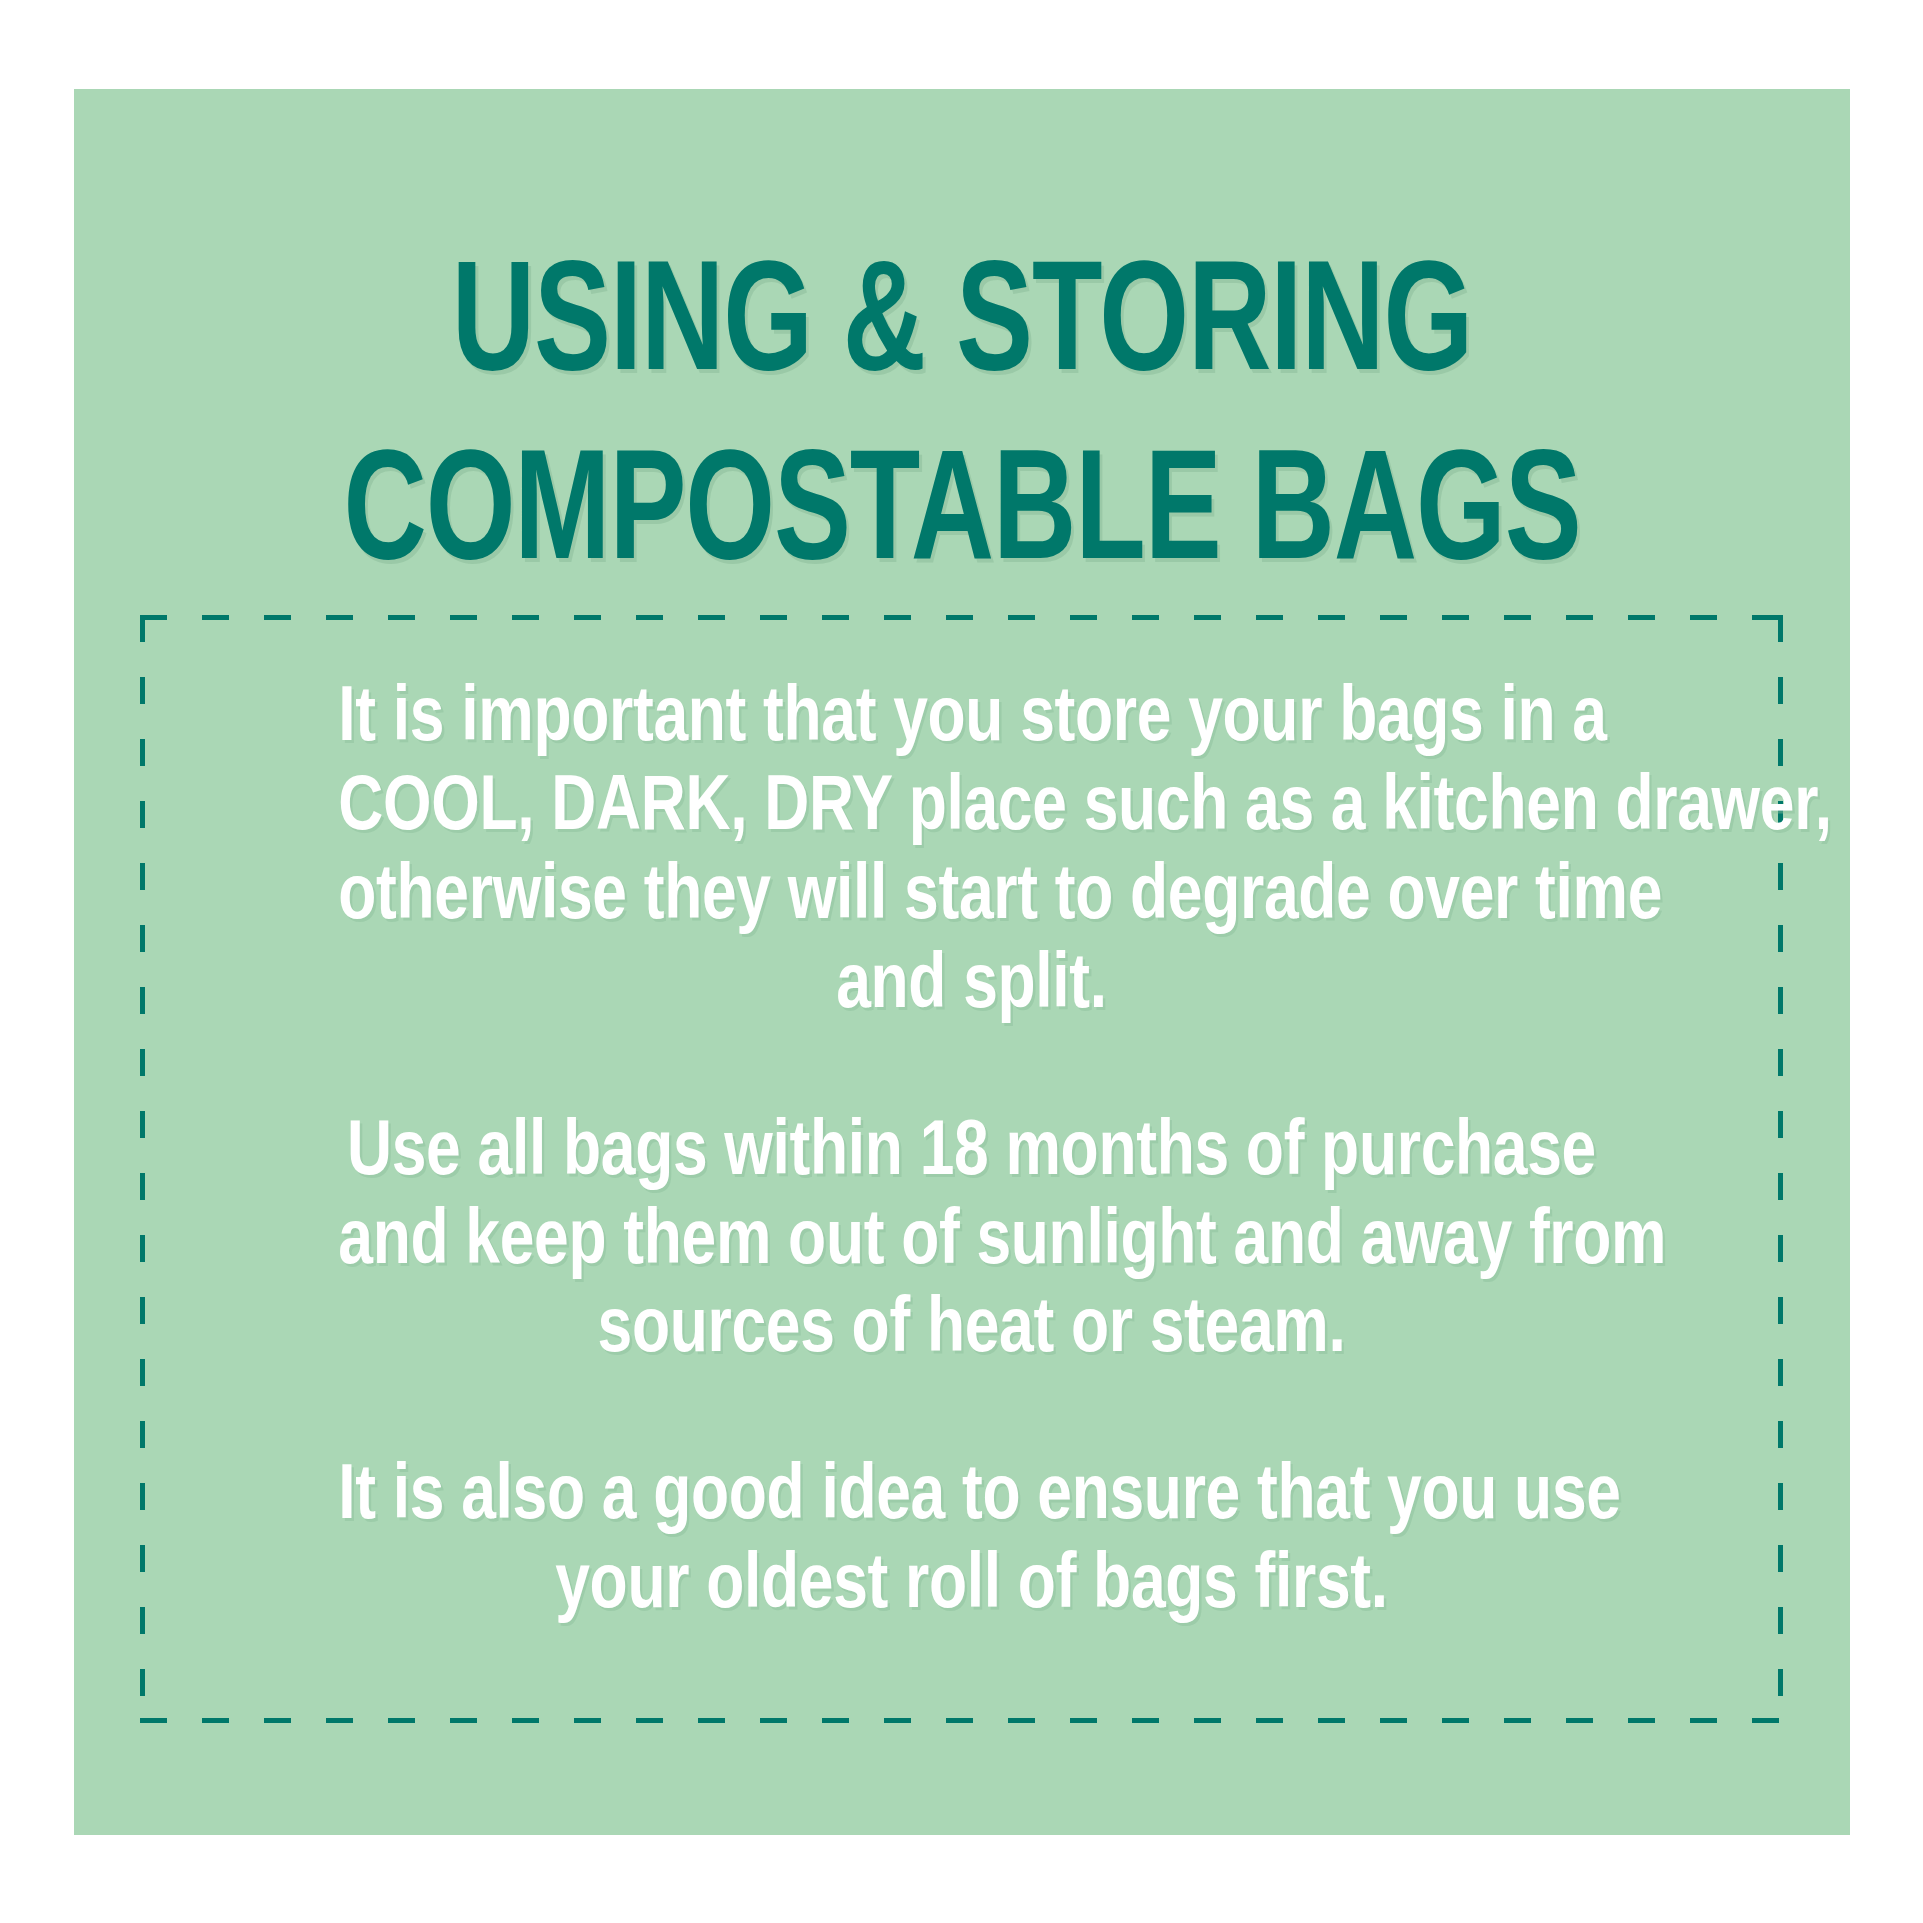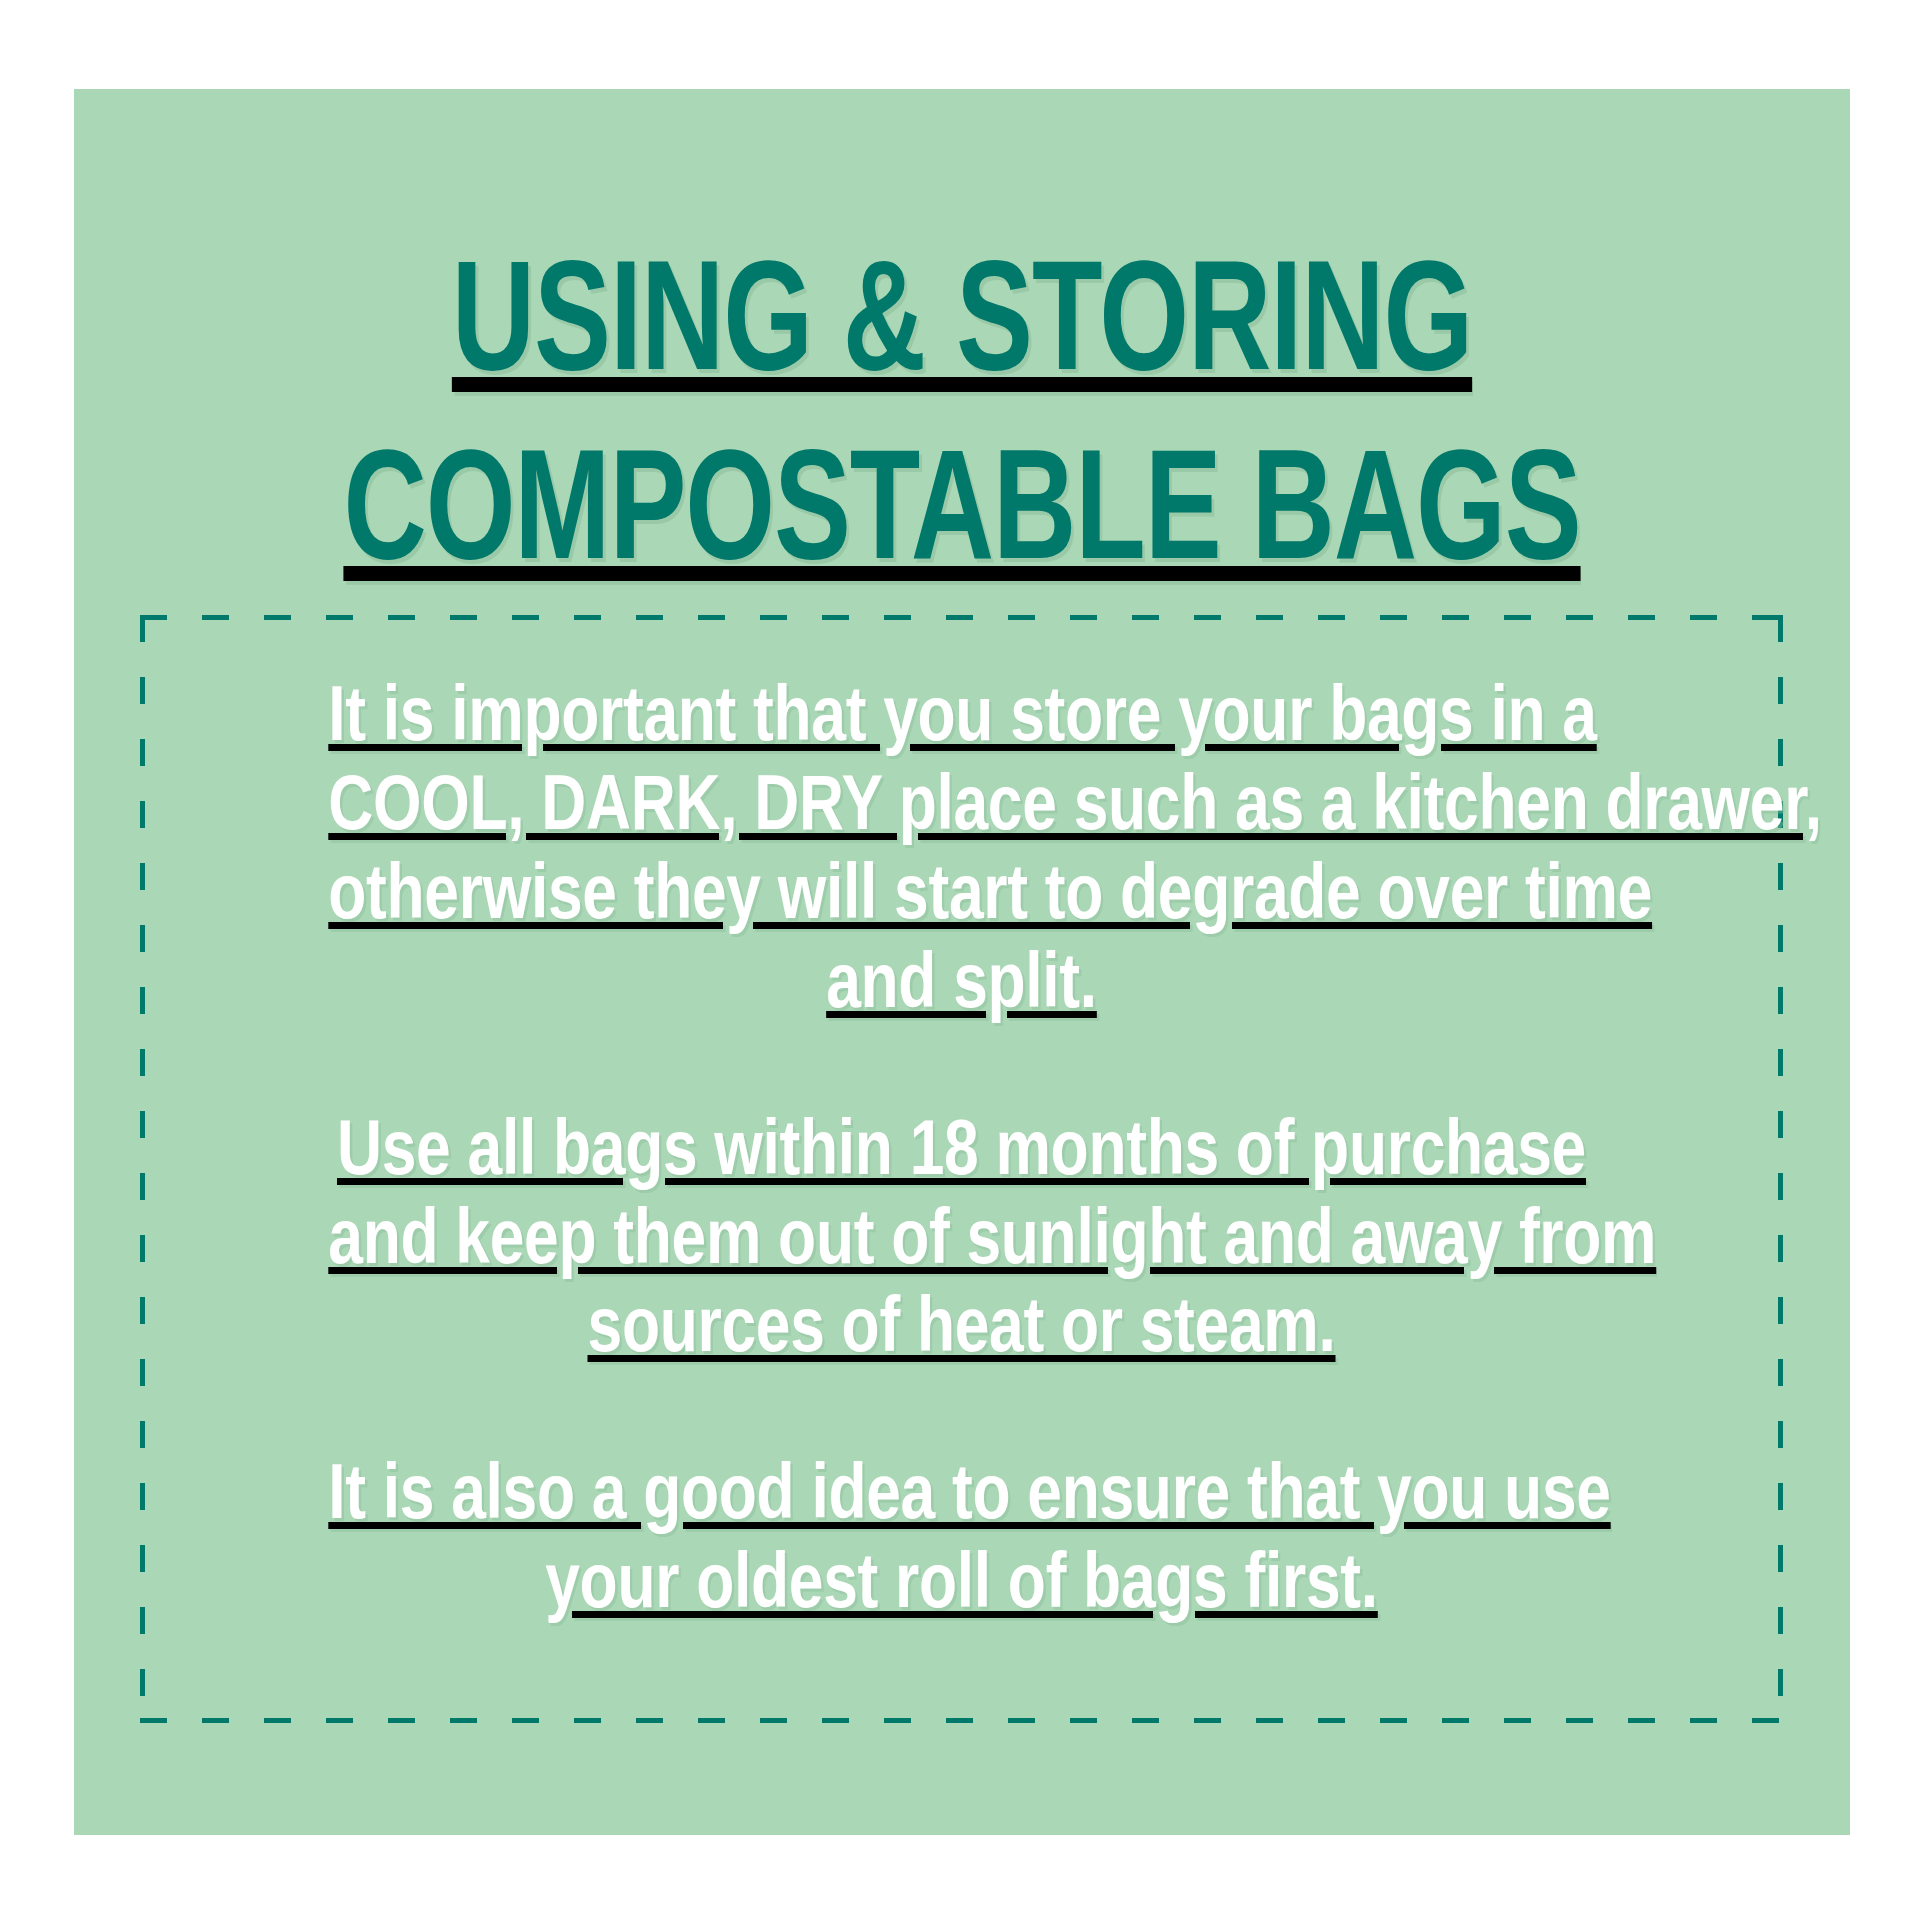--- a/index.html
+++ b/index.html
@@ -28,21 +28,20 @@
     background: #aad7b5;
   }
 
   
   #heading-block {
     position: absolute;
     left: 0;
     top: 150px;
     width: 1776px;
     text-align: center;
-    text-decoration: underline;
   }
 
   .heading-line {
     display: block;
     color: #00786a;
     font-family: "Liberation Sans Narrow", "Liberation Sans", "DejaVu Sans Condensed", sans-serif;
     font-weight: 700;
     font-size: 156px;
     line-height: 0.98;
     letter-spacing: -1.5px;
@@ -98,25 +97,24 @@
   }
 
   #dash-top    { top: 0; }
   #dash-bottom { bottom: 0; }
   #dash-left   { left: 0; }
   #dash-right  { right: 0; }
 
   
   #body-copy {
     position: absolute;
-    left: 30px;
+    left: 40px;
     top: 54px;
     width: 1583px;
     text-align: center;
-    text-decoration: underline;
   }
 
   .para {
     color: #ffffff;
     font-family: "Liberation Sans Narrow", "Liberation Sans", "DejaVu Sans Condensed", sans-serif;
     font-weight: 700;
     font-size: 78px;
     line-height: 1.14;
     letter-spacing: -0.4px;
     transform: scaleX(0.80);

